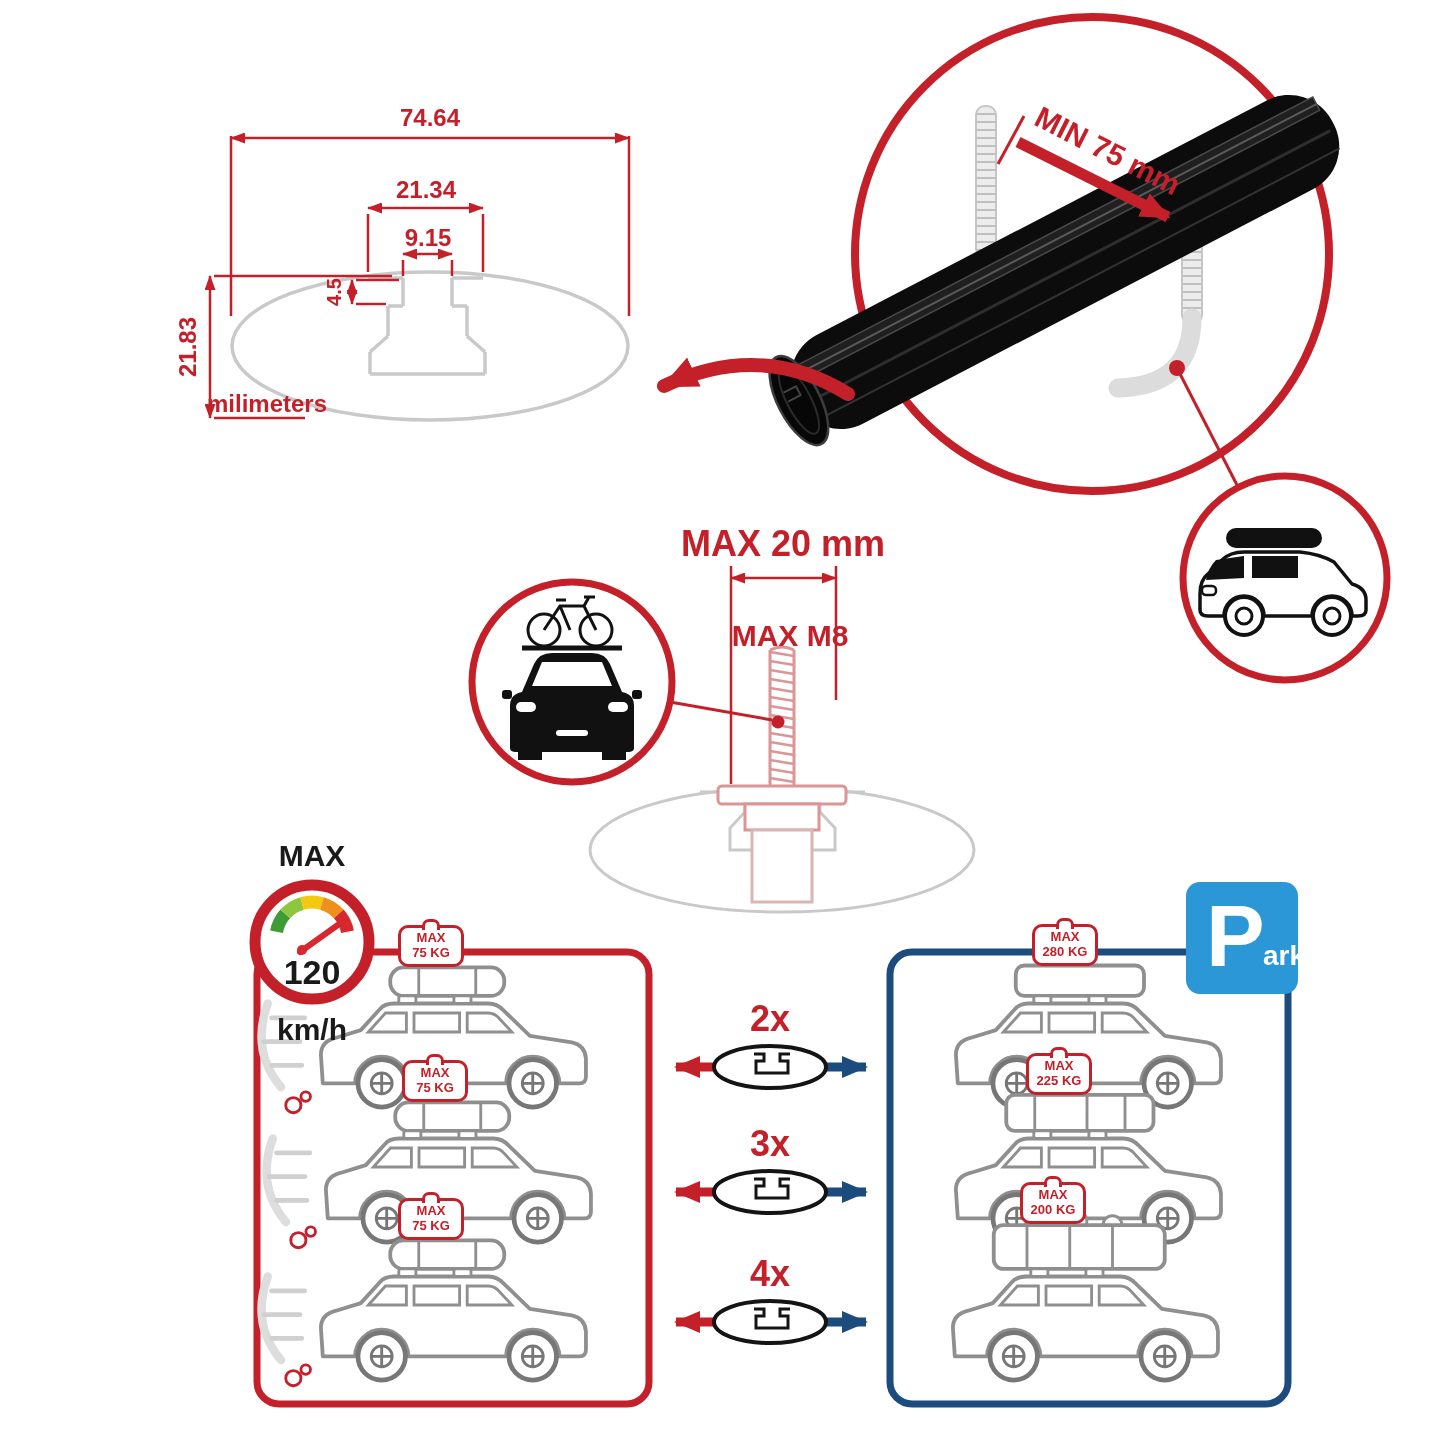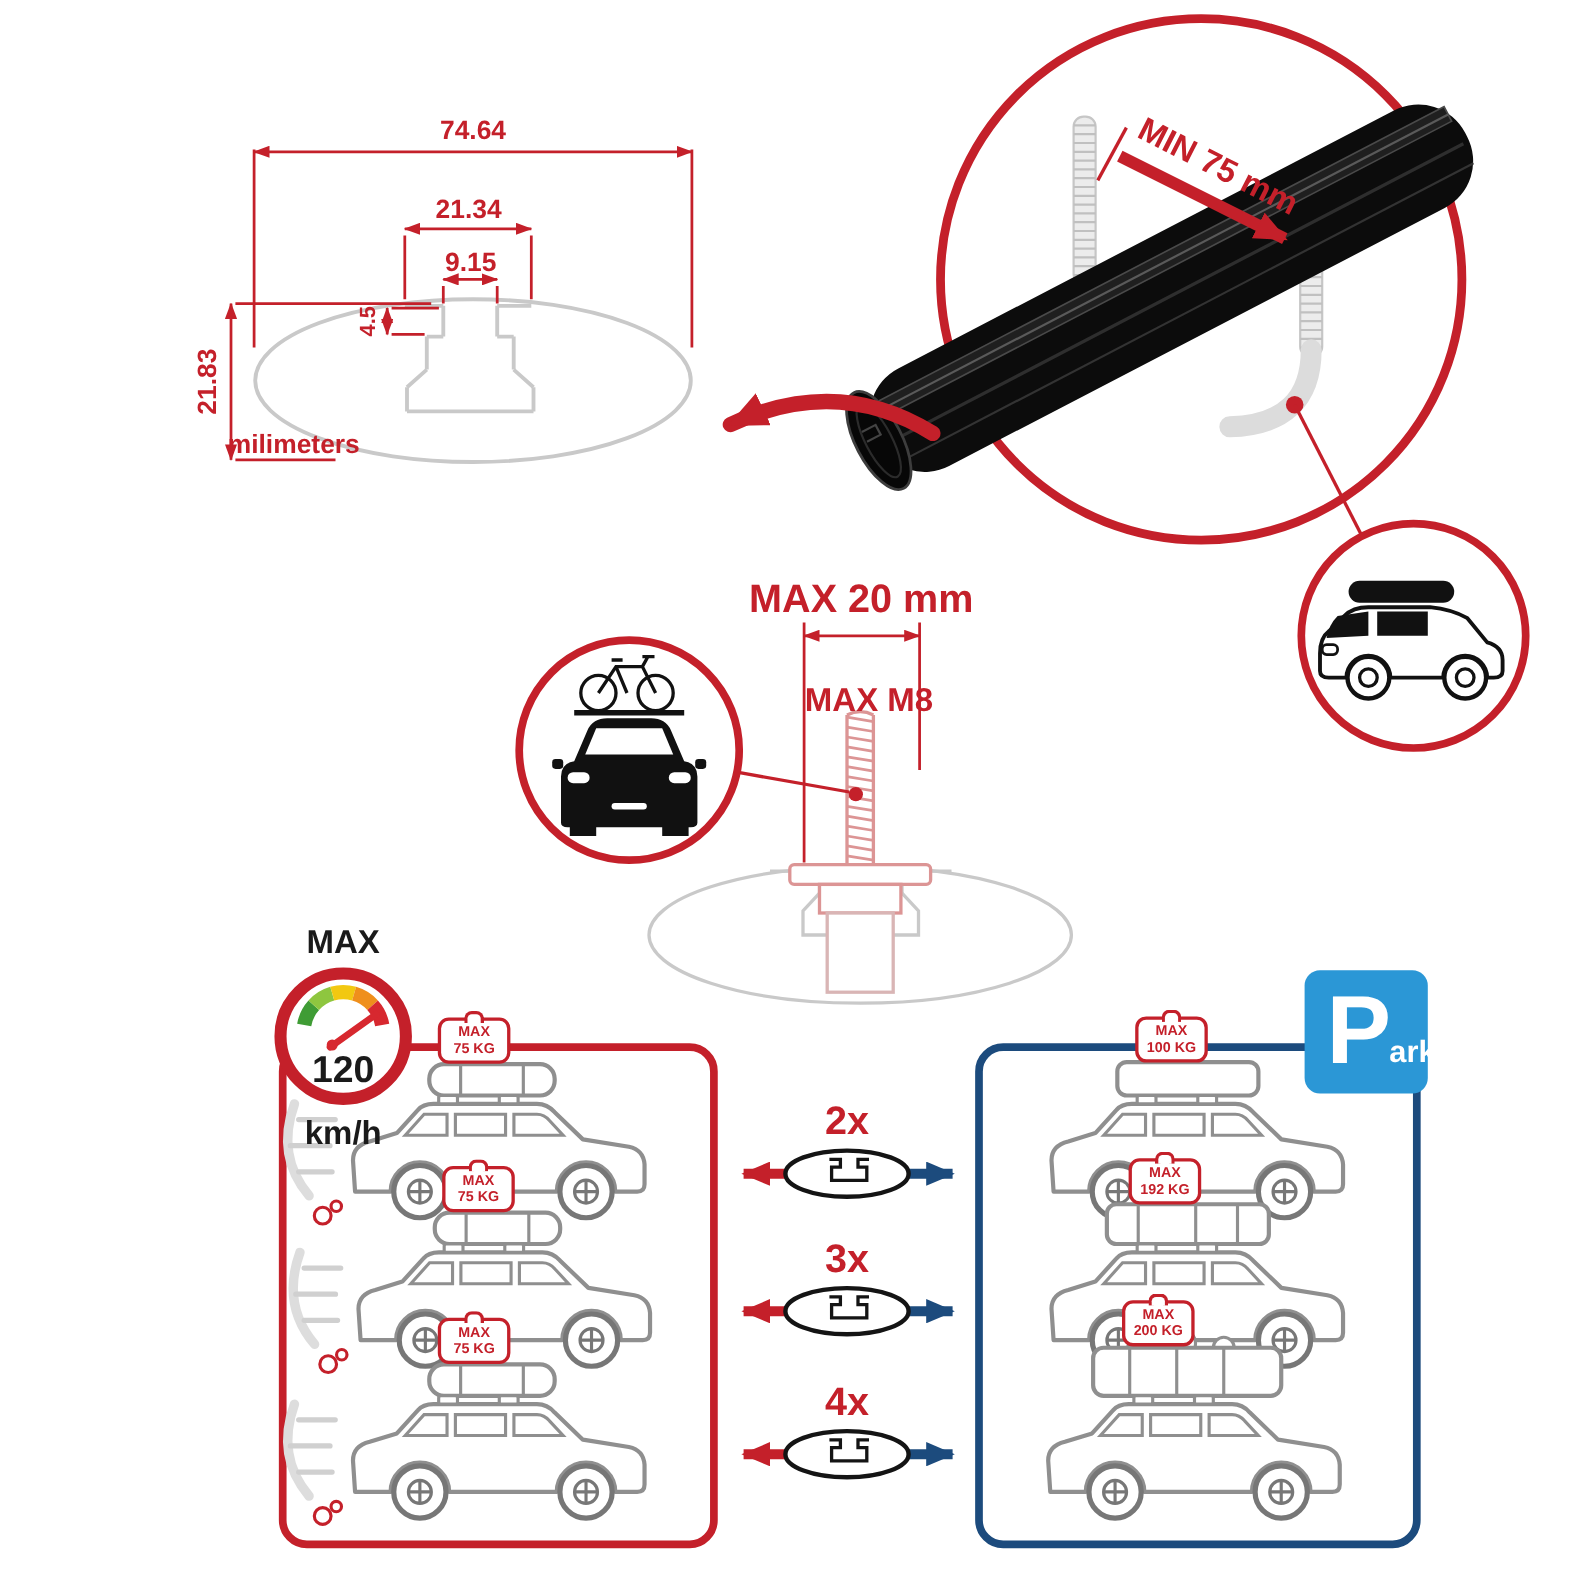--- a/index.html
+++ b/index.html
@@ -285,25 +285,25 @@
 <div class="tag" style="left:402px;top:1060px">
   <span>MAX</span>
   <span>75 KG</span>
 </div>
 <div class="tag" style="left:398px;top:1198px">
   <span>MAX</span>
   <span>75 KG</span>
 </div>
 <div class="tag" style="left:1032px;top:924px">
   <span>MAX</span>
-  <span>100 KG</span>
+  <span>280 KG</span>
 </div>
 <div class="tag" style="left:1026px;top:1053px">
   <span>MAX</span>
-  <span>192 KG</span>
+  <span>225 KG</span>
 </div>
 <div class="tag" style="left:1020px;top:1182px">
   <span>MAX</span>
   <span>200 KG</span>
 </div>
 
 <div class="park">
   <span class="p">P</span>
   <span class="ark">ark</span>
 </div>

